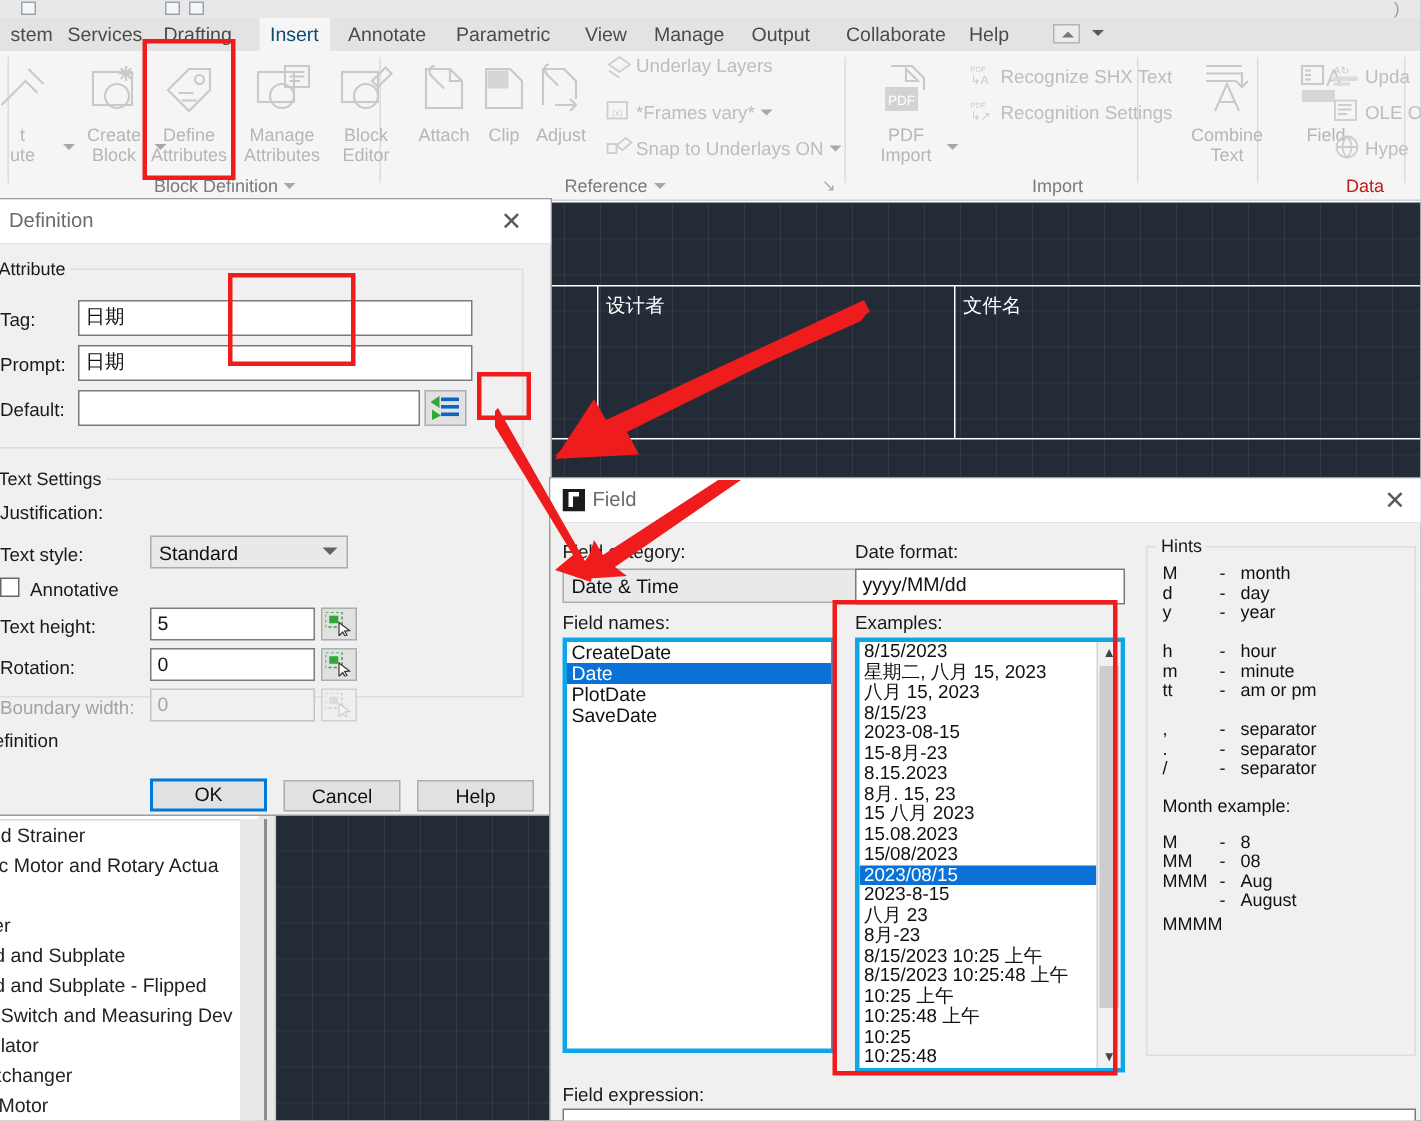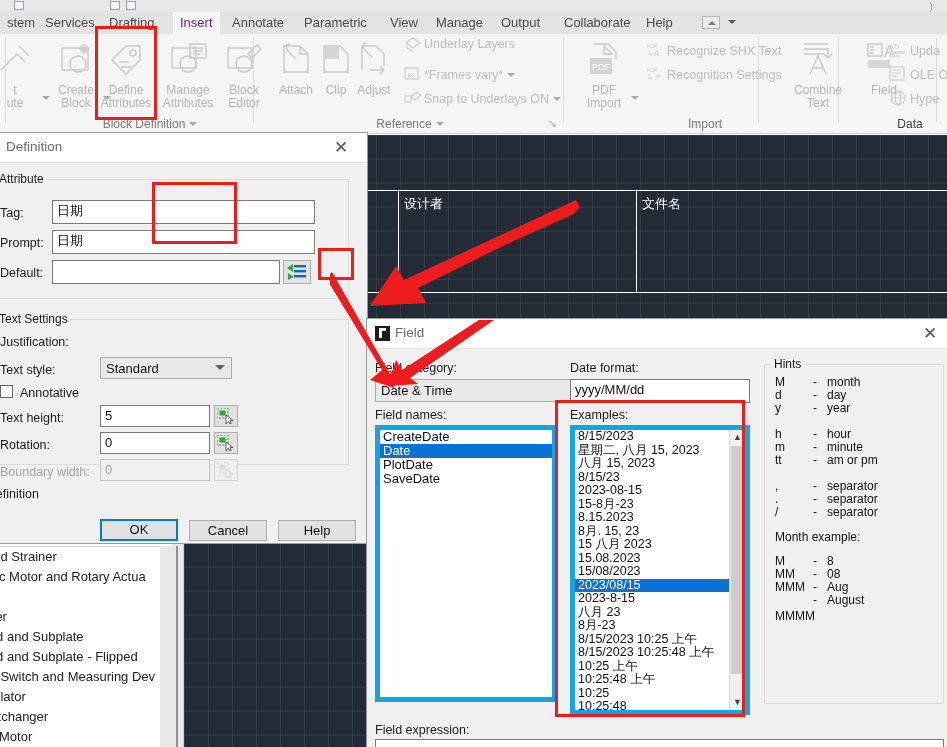--- a/index.html
+++ b/index.html
@@ -26,34 +26,34 @@
   .ribbon-tabs {
     position: absolute; left: 0; top: 12px; width: 947px; height: 22px;
     background: #e3e3e3;
   }
   .ribbon-tab {
     position: absolute; top: 0; height: 22px; line-height: 22px;
     font-size: 13px; color: #4a4a4a; padding: 0 7px; white-space: nowrap;
     cursor: default;
   }
   .ribbon-tab.active {
-    background: #f5f5f5; color: #701a75;
+    background: #f5f5f5; color: #0c4a6e;
   }
   .ribbon-body {
     position: absolute; left: 0; top: 34px; width: 947px; height: 100px;
     background: #f5f5f5; border-bottom: 1px solid #d0d0d0;
   }
   .panel-sep {
     position: absolute; top: 4px; width: 1px; height: 84px; background: #dcdcdc;
   }
   .panel-label {
     position: absolute; bottom: 2px; font-size: 12px; color: #7a7a7a;
     white-space: nowrap; text-align: center;
   }
-  .panel-label.dark { color: #404040; }
+  .panel-label.dark { color: #b91c1c; }
   .big-btn {
     position: absolute; text-align: center; width: 62px;
     color: #b6b6b6; font-size: 12px; line-height: 13px;
   }
   .big-btn .glyph { display: block; height: 44px; margin-bottom: 2px; position: relative; }
   .small-btn {
     position: absolute; color: #bdbdbd; font-size: 12.5px; white-space: nowrap;
     height: 20px; line-height: 20px;
   }
   .small-btn .sglyph { display: inline-block; width: 22px; height: 18px; vertical-align: -4px; position: relative; }
@@ -146,21 +146,21 @@
   }
   .btn.primary { border: 2px solid #0078d7; background: #e1e1e1; line-height: 18px; }
   .sqbtn {
     position: absolute; background: #e1e1e1; border: 1px solid #adadad;
   }
   .sqbtn.dim { background: #efefef; border-color: #d0d0d0; }
   .chk {
     position: absolute; width: 13px; height: 13px; background: #fff; border: 1px solid #666;
   }
   .listbox {
-    position: absolute; background: #ffffff; border: 5px solid #0ea5e9; overflow: hidden;
+    position: absolute; background: #ffffff; border: 3px solid #0ea5e9; overflow: hidden;
   }
   .li { font-size: 12.5px; color: #111; height: 13.5px; line-height: 13.5px; padding-left: 3px; white-space: nowrap; }
   .li.sel { background: #0a72d6; color: #ffffff; }
   .li.big { font-size: 13px; height: 14px; line-height: 14px; }
   .vscroll {
     position: absolute; width: 15px; background: #f0f0f0; border-left: 1px solid #d6d6d6;
   }
   .vscroll .thumb { position: absolute; left: 1px; right: 1px; background: #cdcdcd; }
   .vscroll .arr { position: absolute; left: 0; right: 0; height: 15px; text-align: center;
                   font-size: 9px; color: #444; line-height: 15px; }

